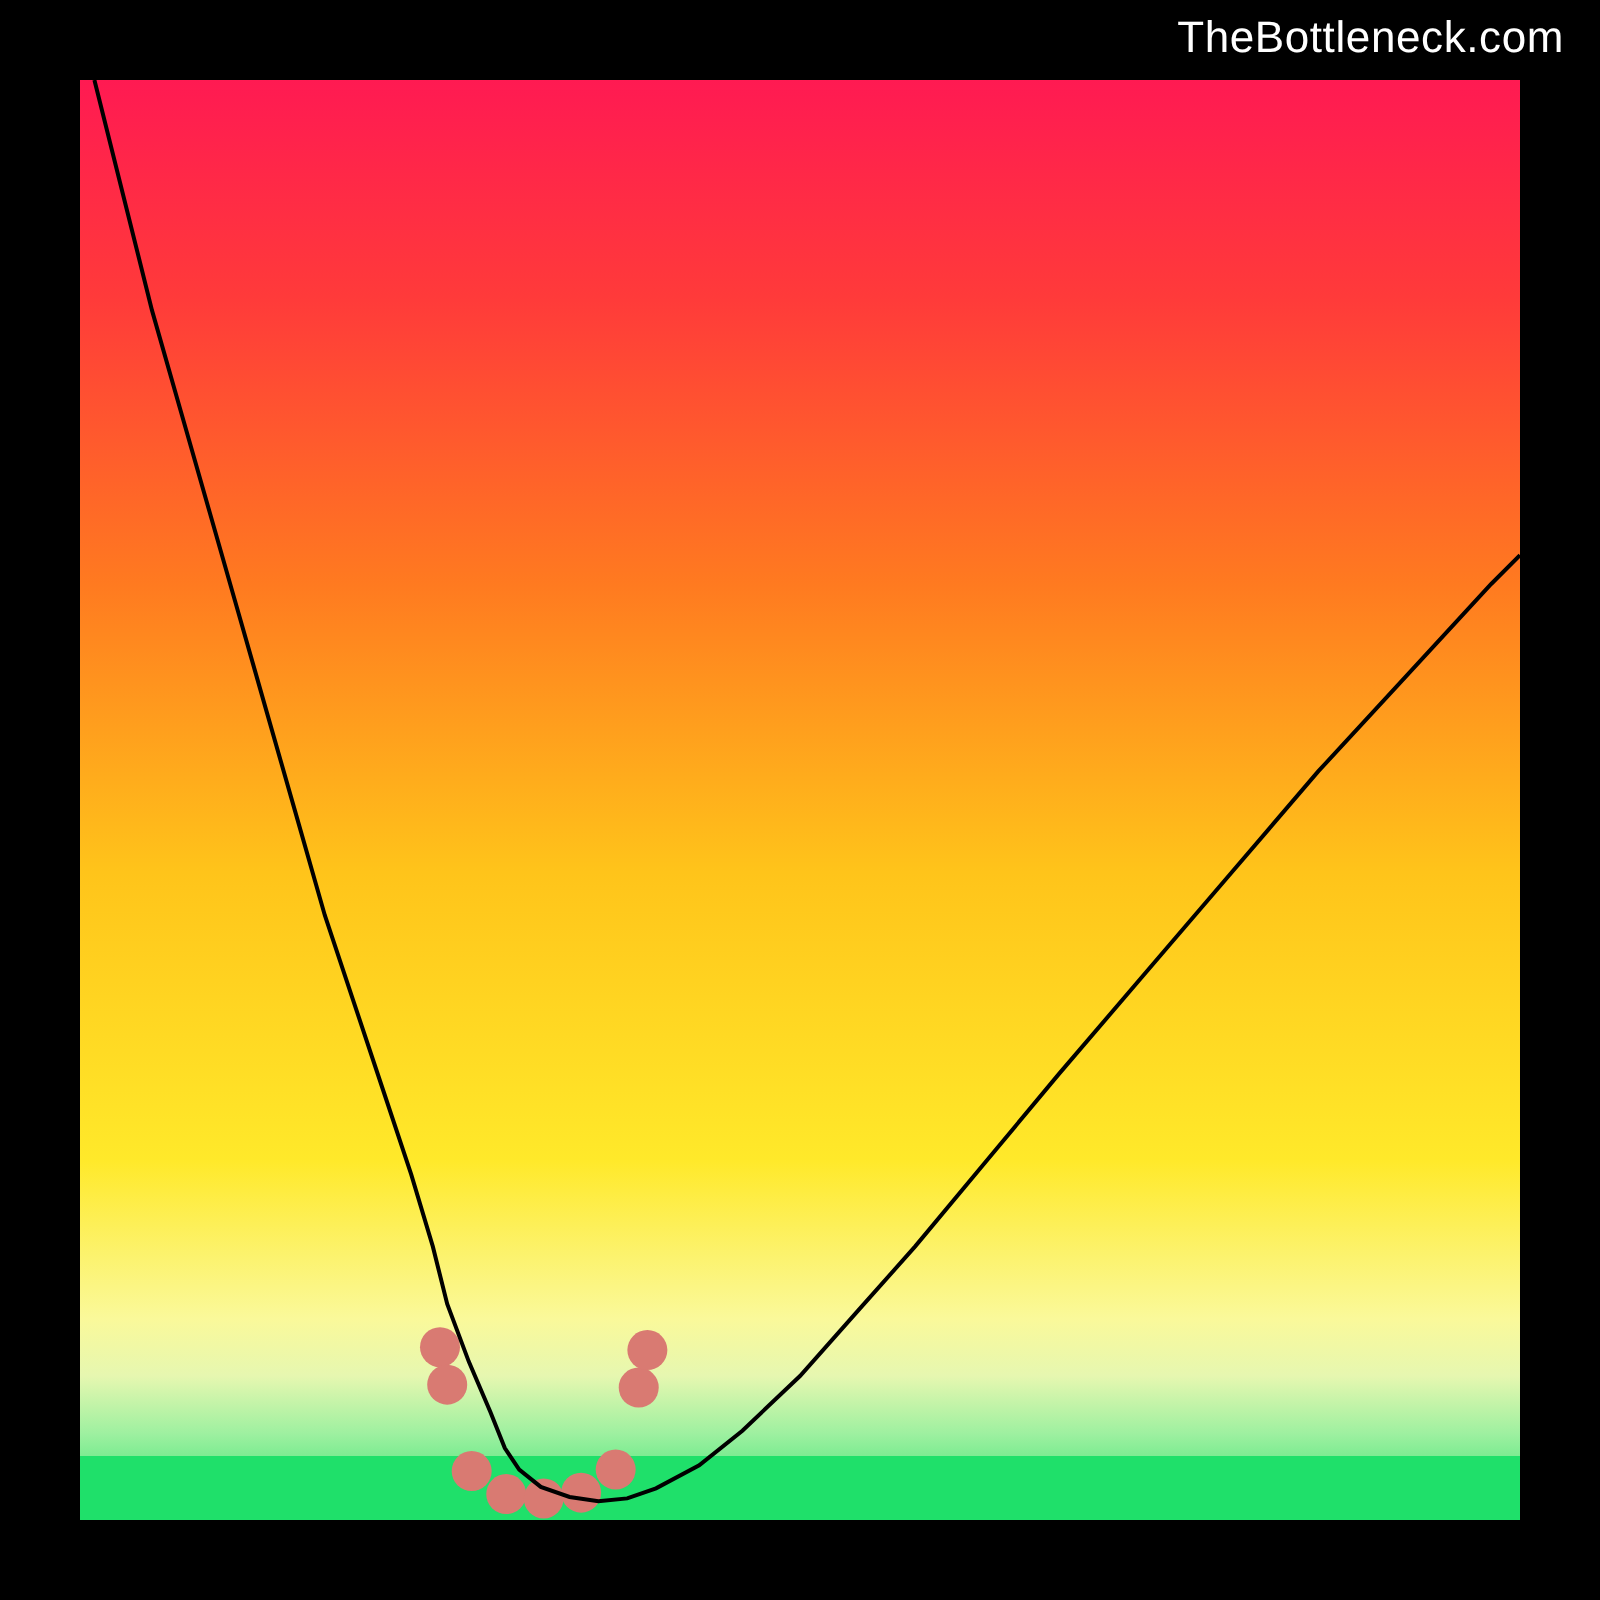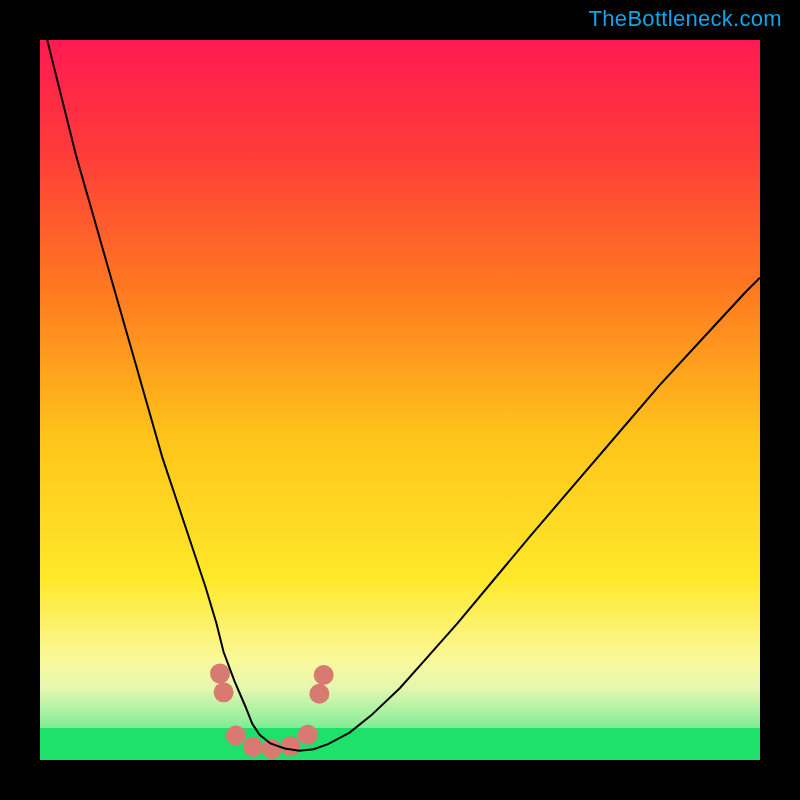--- a/index.html
+++ b/index.html
@@ -42,21 +42,21 @@
   .green-band {
     position: absolute;
     left: 0;
     right: 0;
     z-index: 1;
   }
   .watermark {
     position: absolute;
     top: 6px;
     right: 18px;
-    color: #0ea5e9;
+    color: #ffffff;
     font-size: 22px;
     font-weight: 500;
     letter-spacing: 0.3px;
     z-index: 5;
   }
 </style>
 </head>
 <body>
 
 <div class="frame">

